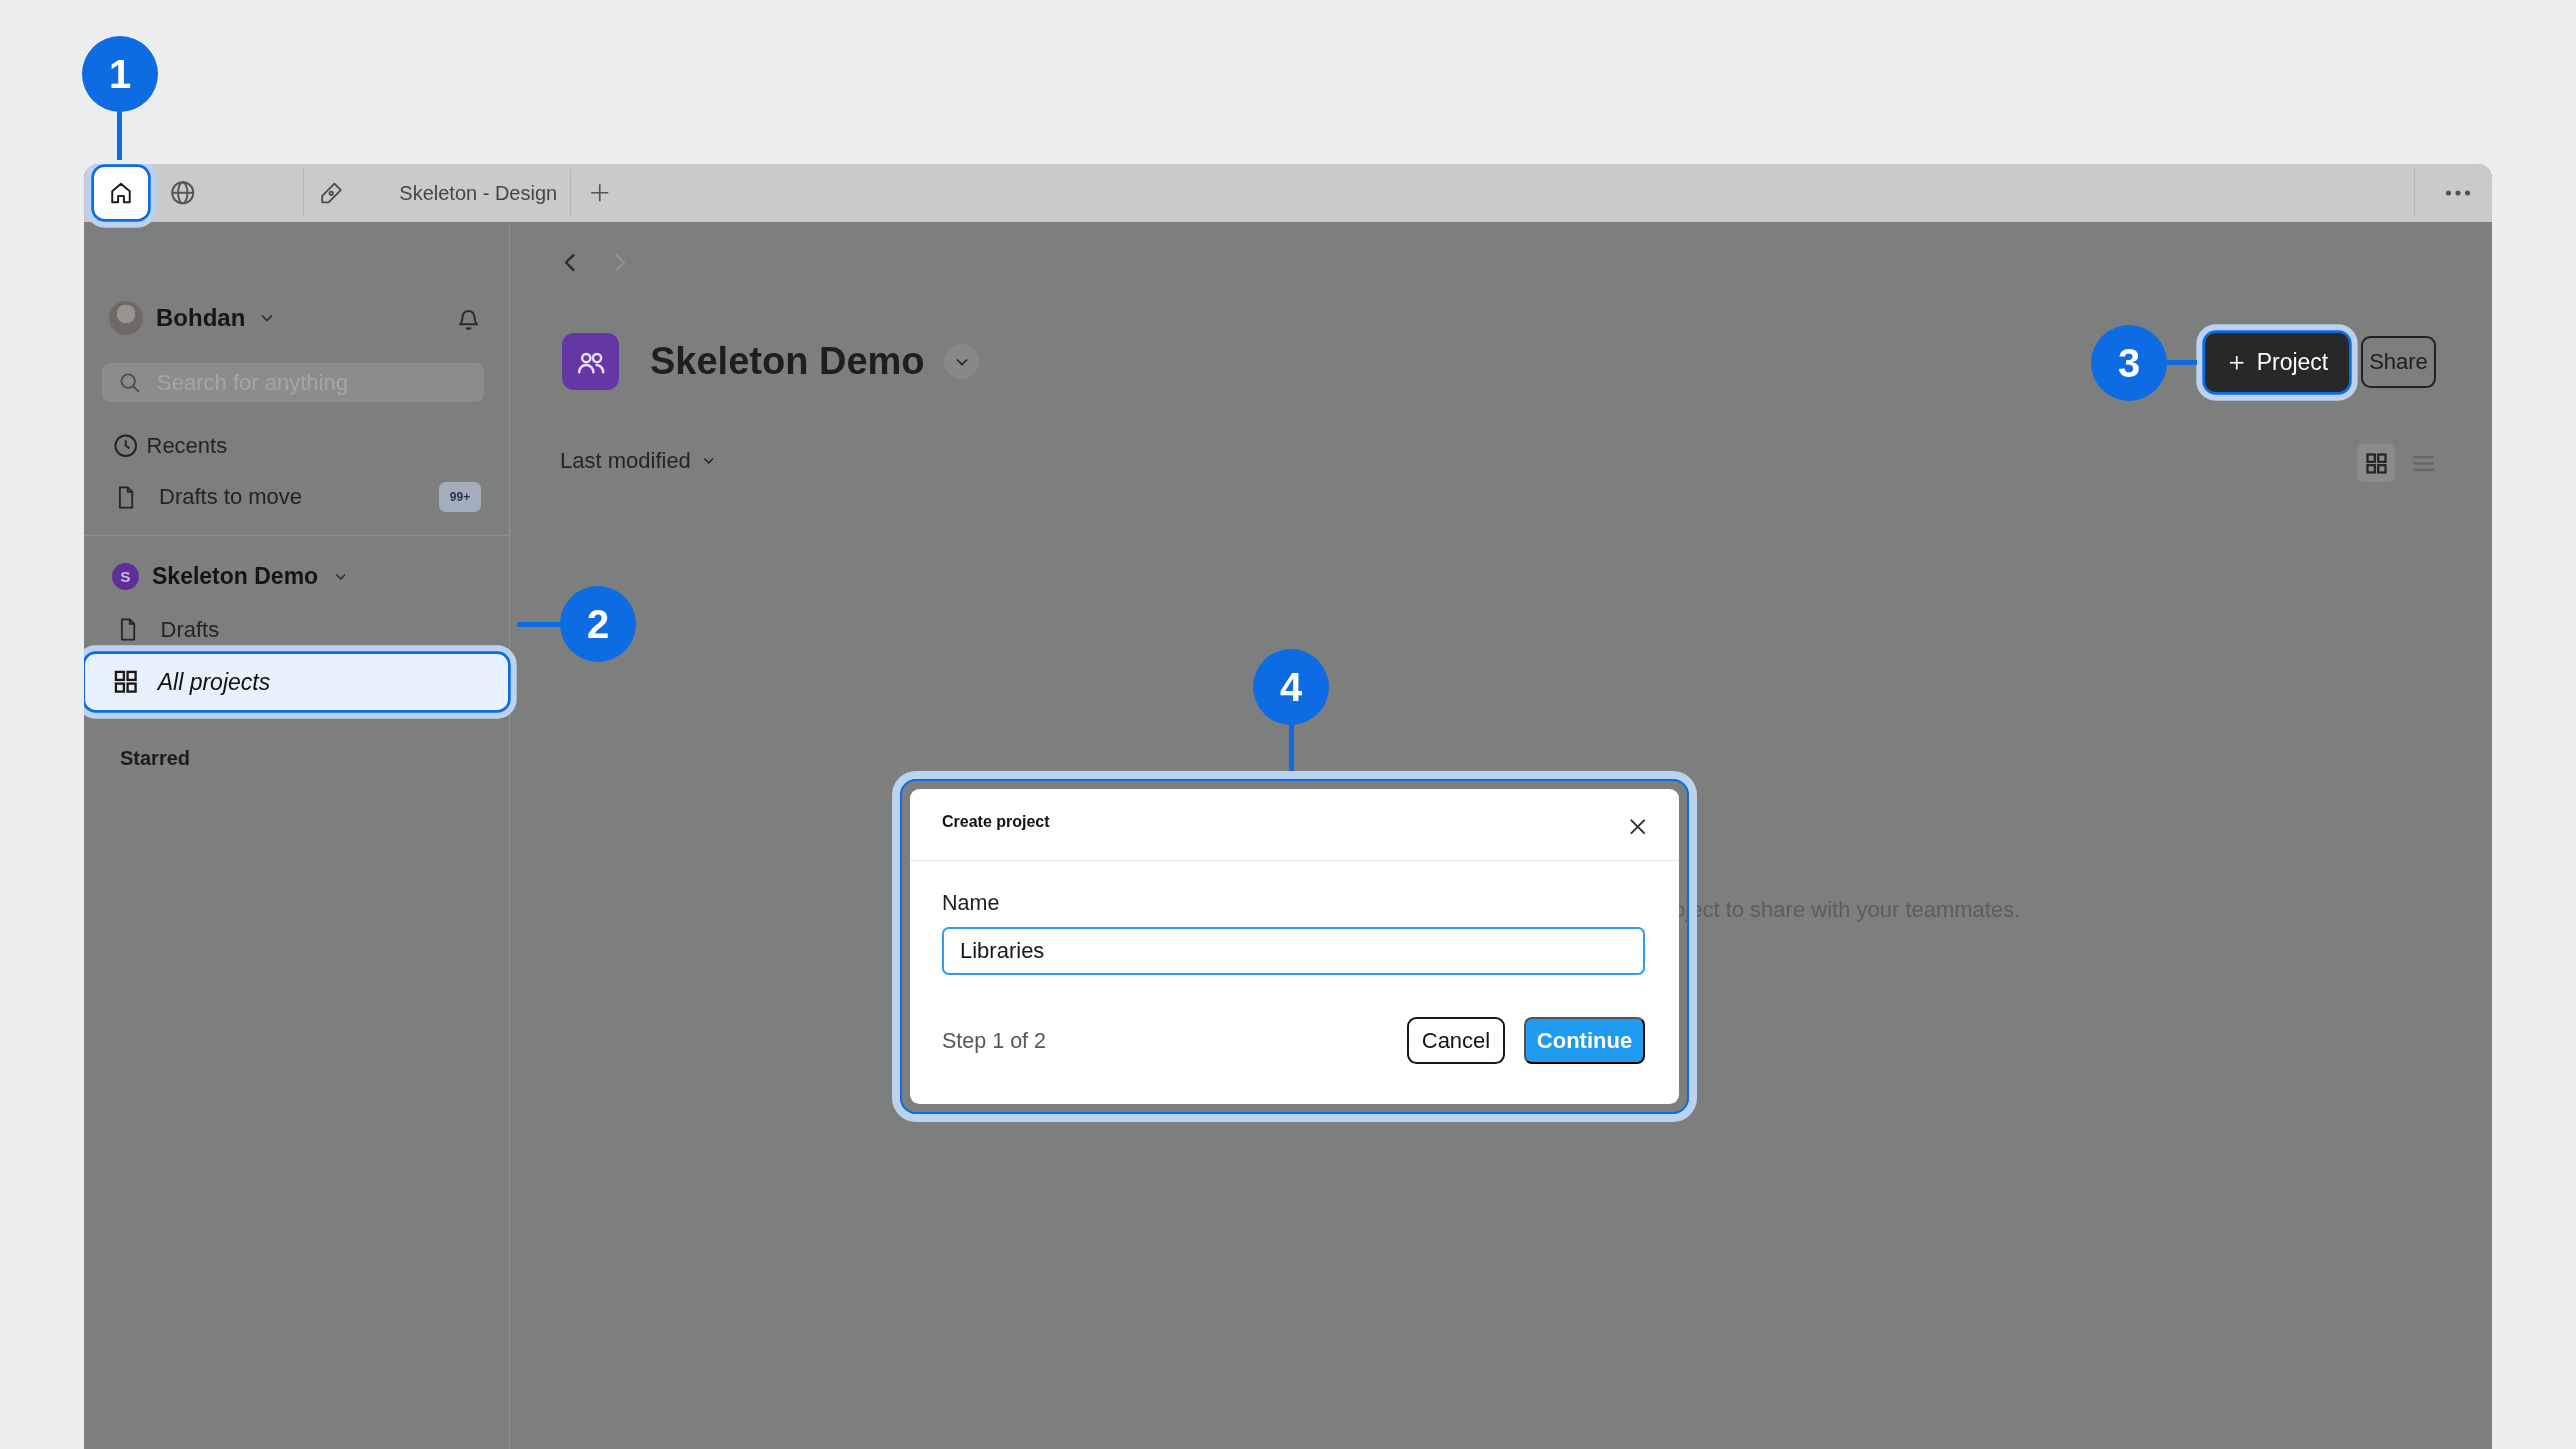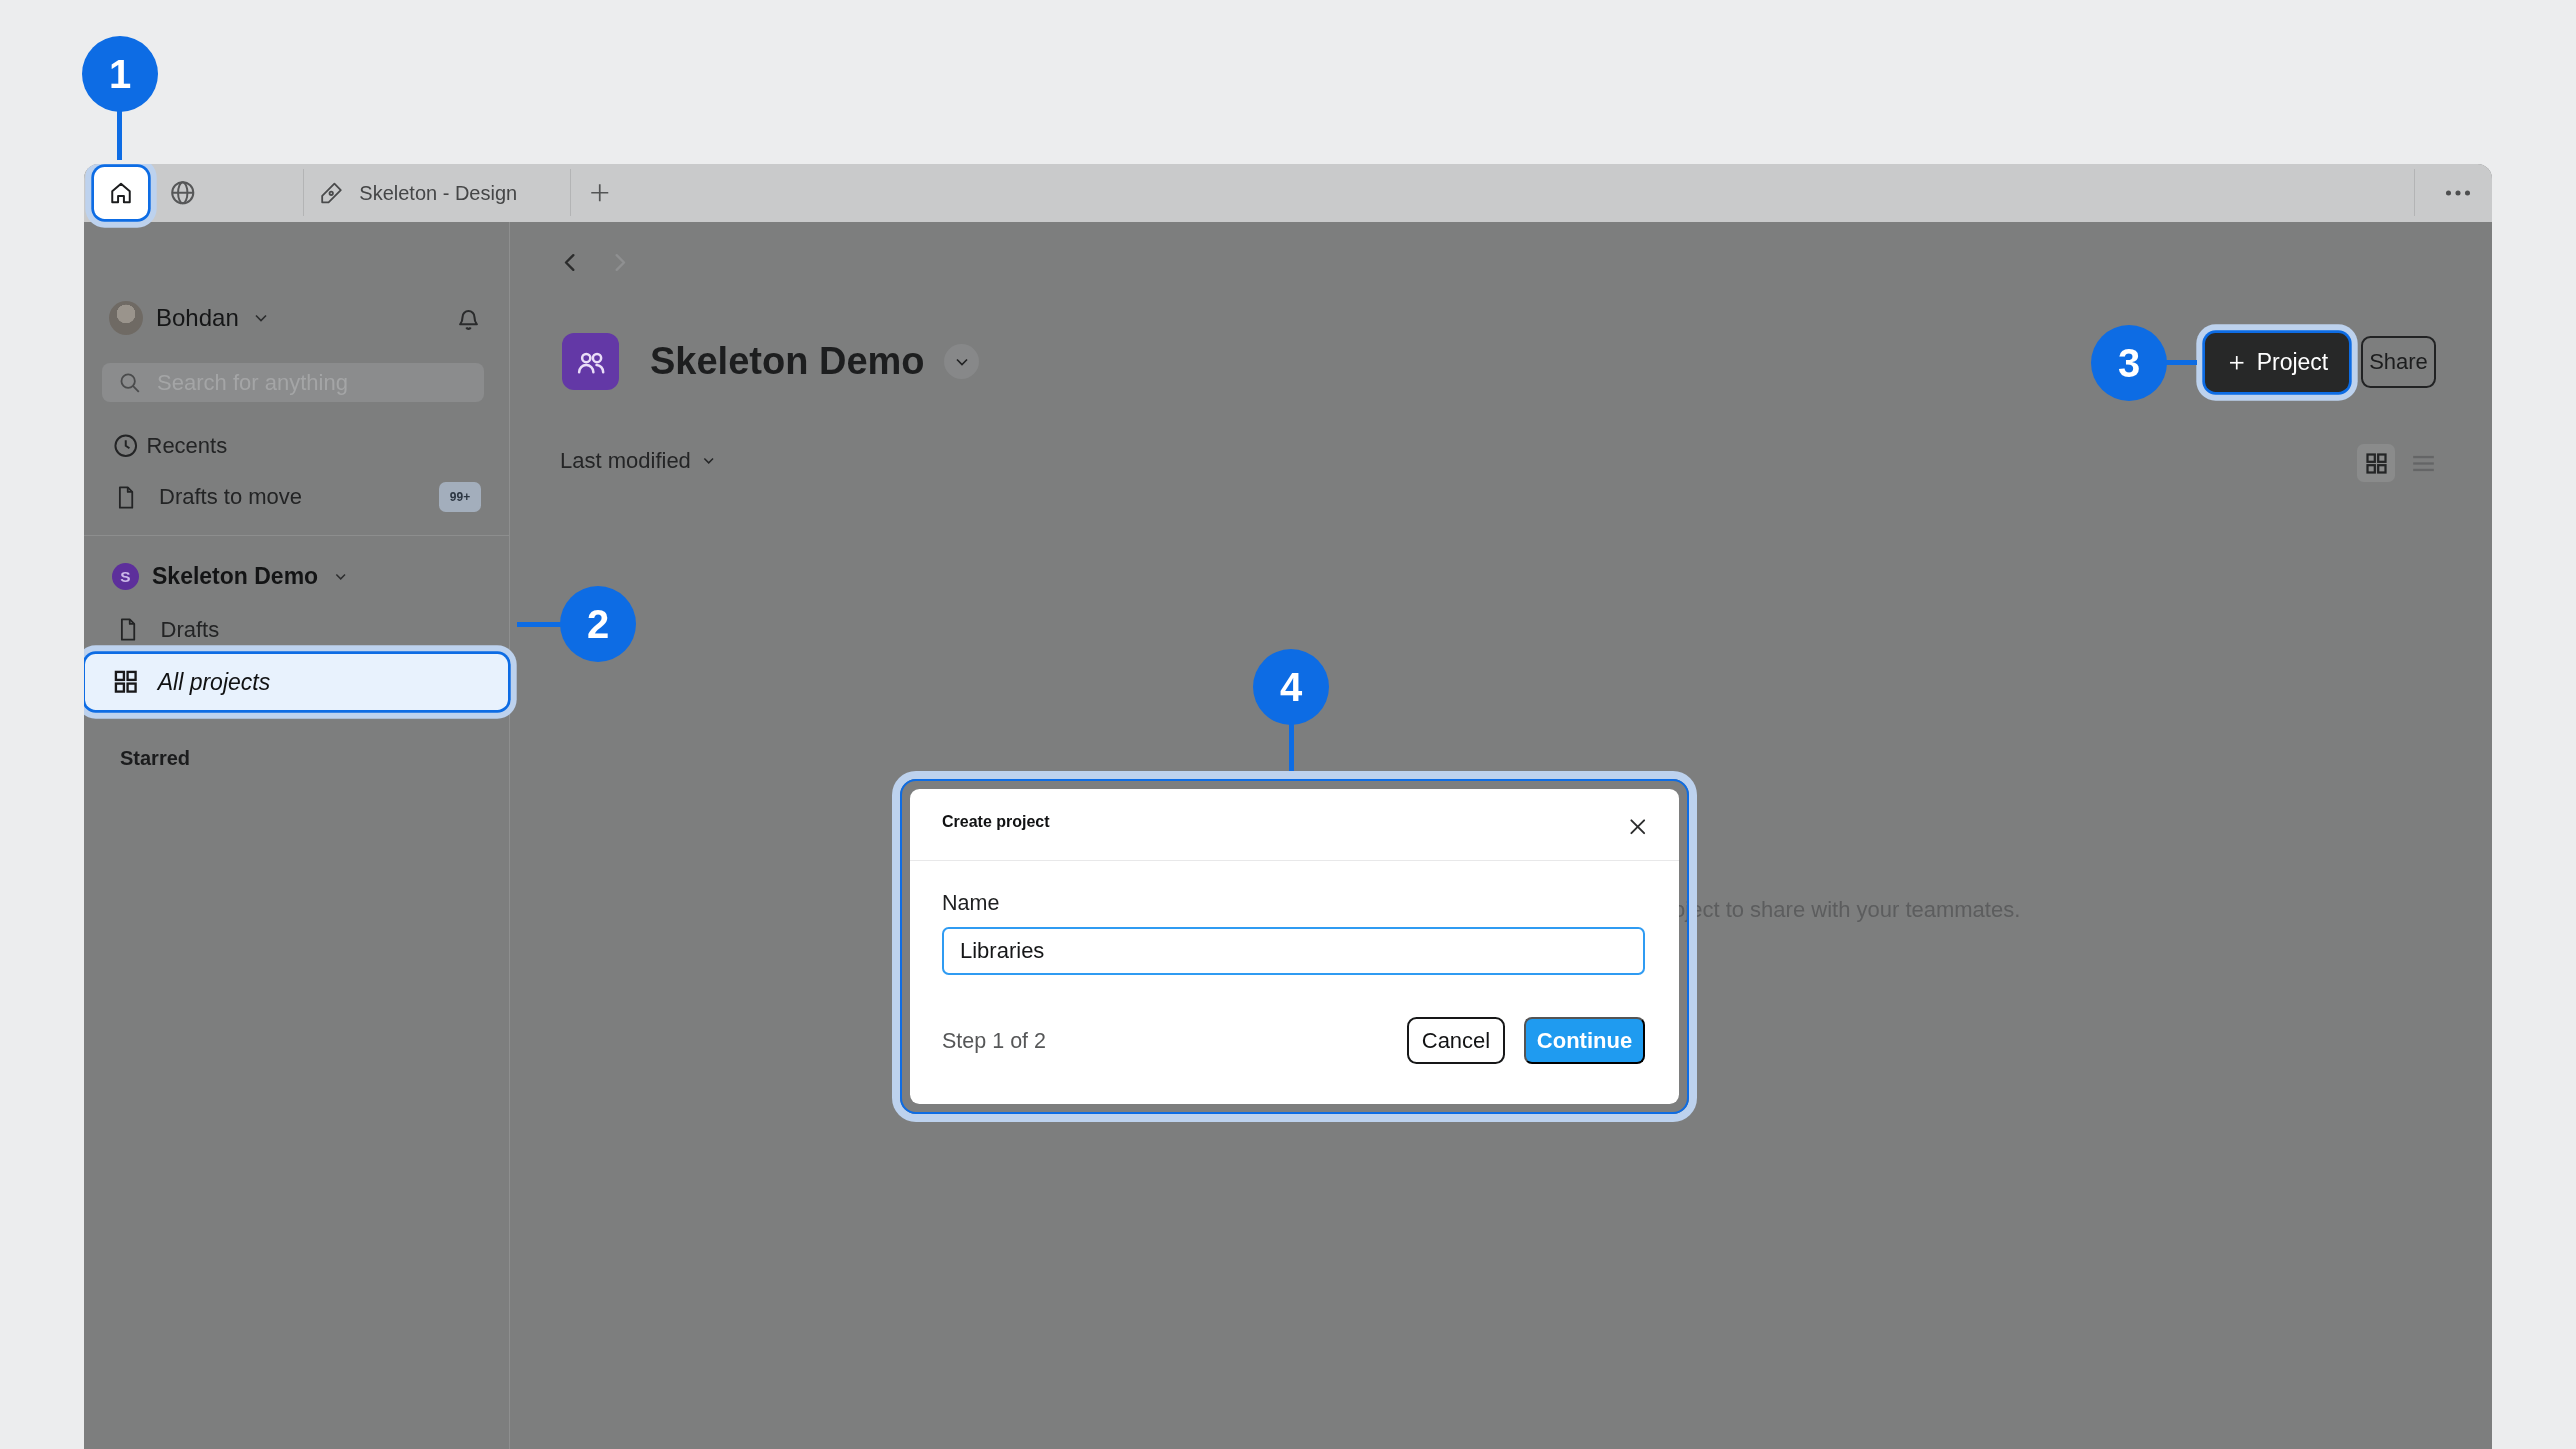--- a/index.html
+++ b/index.html
@@ -25,21 +25,21 @@
     left:0; top:0; width:2408px; height:58px;
     background:#c9cacb;
   }
   .tab-divider { width:1.3px; background:#b3b4b5; top:5.4px; height:47px; }
   .home-tab {
     left:10px; top:2.7px; width:54px; height:52px;
     background:#ffffff; border-radius:10.7px;
     box-shadow: 0 0 0 2.7px #0d6ce4, 0 0 0 8.7px #bdd2ee;
     z-index:5;
   }
-  .tab-label { font-size:20px; color:#454647; }
+  .tab-label { font-size:20px; color:#454647;margin-left:40px; }
   .sidebar-divider { left:425px; top:58px; width:1.3px; height:1227px; background:#8e8f8f; }
 
   
   .search-box {
     left:18px; top:141px; width:382px; height:39px;
     background:#8b8c8d; border-radius:8px;
     display:flex; align-items:center; gap:14.8px; padding:0 14.8px;
   }
   .search-placeholder { font-size:22px; color:#a4a5a6; }
   .side-label { font-size:22px; color:#232425; }
@@ -190,21 +190,21 @@
       </span>
     </div>
   </div>
 
   <div class="abs sidebar-divider"></div>
 
   <div class="abs" style="left:0; top:58px; width:425px; height:1227px;">
 
     <div class="abs" style="left:25px; top:79px; width:34px; height:34px; border-radius:50%; background:radial-gradient(circle at 50% 38%, #9a948c 0 34%, #6f6a64 35% 100%);"></div>
     <div class="abs row" style="left:72px; top:79px; height:34px; gap:12px;">
-      <span style="font-size:24px; font-weight:400; color:#151617;">Bohdan</span>
+      <span style="font-size:24px; font-weight:700; color:#151617;">Bohdan</span>
       <span>
         <svg width="20" height="20" viewBox="0 0 24 24" fill="none" stroke="#2c2d2e" stroke-width="2">
             <polyline points="6,9 12,15 18,9"></polyline>
           </svg>
       </span>
     </div>
     <div class="abs ctr" style="left:366px; top:78px; width:36px; height:36px;">
       <span>
         <svg width="31" height="31" viewBox="0 0 24 24" fill="none" stroke="#2a2b2c" stroke-width="1.6" stroke-linejoin="round">
           <path d="M5.5 16.5 h13 c-1.3-1.5-1.9-3.3-1.9-5.7 a4.6 4.6 0 0 0-9.2 0 c0 2.4-.6 4.2-1.9 5.7 Z"></path>

